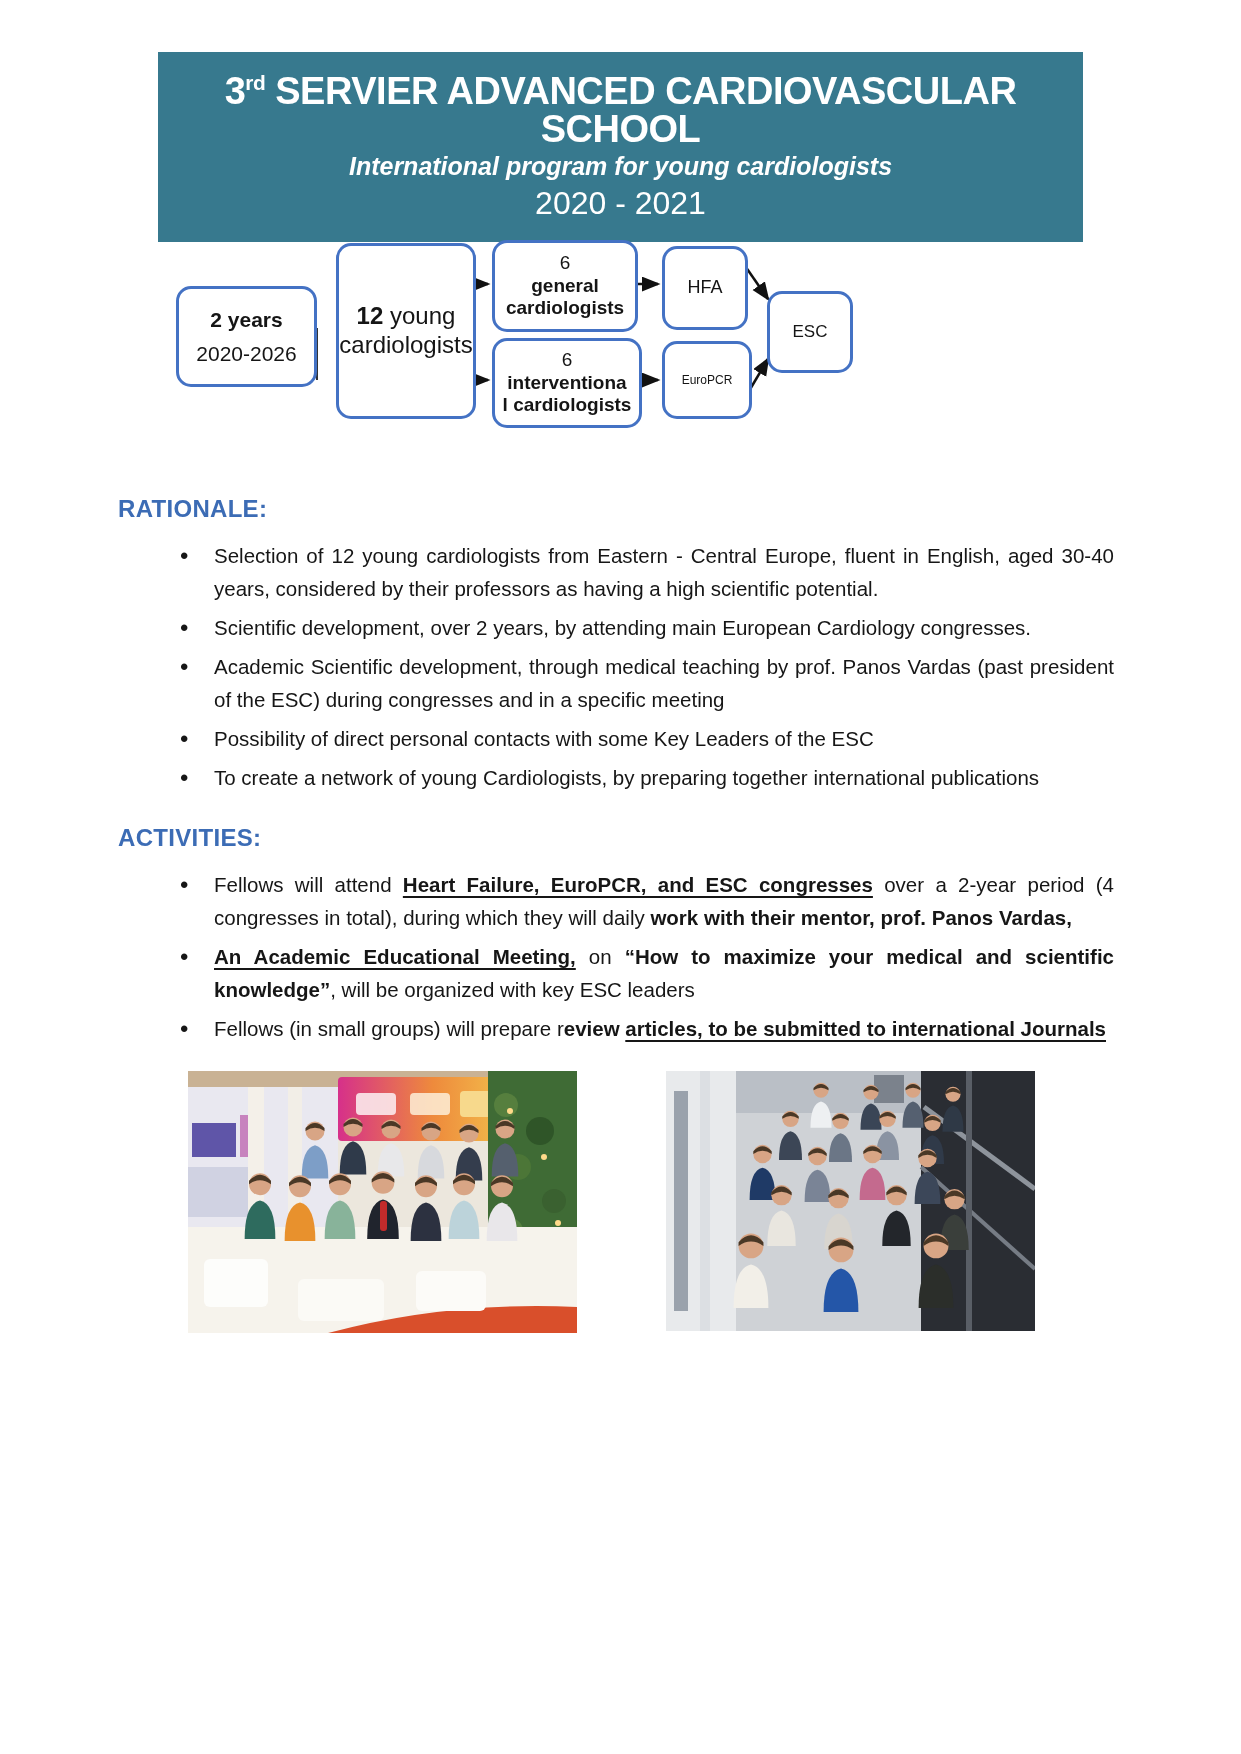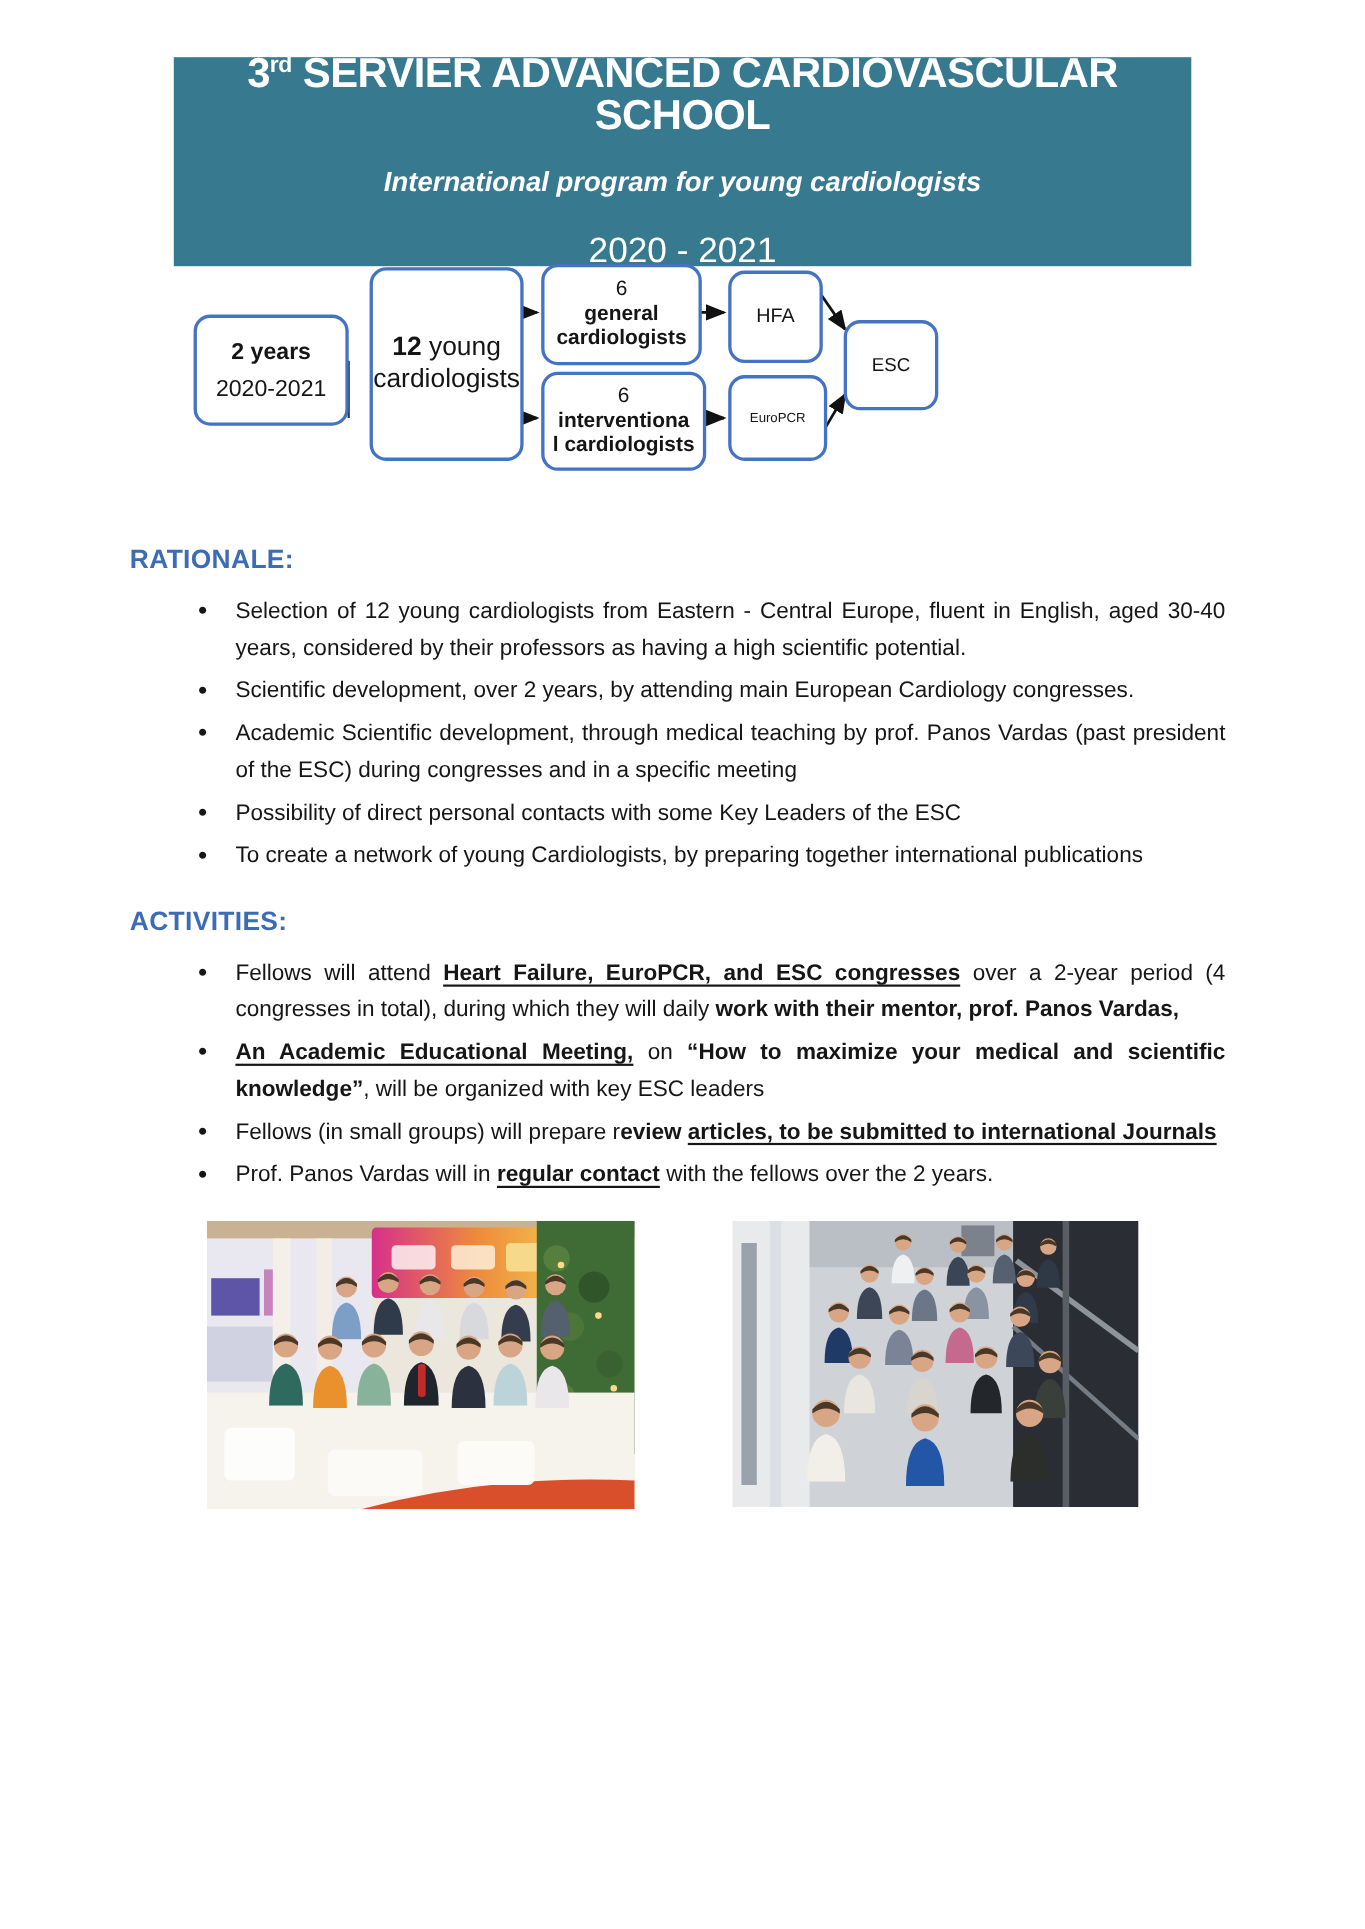--- a/index.html
+++ b/index.html
@@ -4,21 +4,21 @@
 <style>
   html,body{margin:0;padding:0;}
   body{
     width:1241px;height:1754px;position:relative;background:#ffffff;
     font-family:"Liberation Sans",sans-serif;color:#1b1b1b;overflow:hidden;
   }
   
   .banner{
     position:absolute;left:158px;top:52px;width:925px;height:190px;
     background:#37798E;color:#fff;display:flex;flex-direction:column;
-    align-items:center;justify-content:center;gap:28px;text-align:center;
+    align-items:center;justify-content:center;gap:4px;text-align:center;
   }
   .banner .title{font-size:38px;font-weight:bold;letter-spacing:-0.5px;line-height:1;}
   .banner .title sup{font-size:0.55em;vertical-align:super;}
   .banner .subtitle{font-size:25px;font-weight:bold;font-style:italic;}
   .banner .years{font-size:32px;font-weight:normal;}
   
   .fc-box{
     position:absolute;background:#fff;border:3px solid #4472C4;border-radius:15px;
     display:flex;flex-direction:column;align-items:center;justify-content:center;
     text-align:center;color:#151515;z-index:2;line-height:1.2;
@@ -70,21 +70,21 @@
   <line x1="472" y1="49" x2="498" y2="49" stroke="#111" stroke-width="2.5" marker-end="url(#ah)"></line>
   <line x1="310" y1="145" x2="328" y2="145" stroke="#111" stroke-width="2.5" marker-end="url(#ah)"></line>
   <line x1="477" y1="145" x2="498" y2="145" stroke="#111" stroke-width="2.5" marker-end="url(#ah)"></line>
   <line x1="583" y1="28" x2="608" y2="64" stroke="#111" stroke-width="2.5" marker-end="url(#ah)"></line>
   <line x1="589" y1="156" x2="608" y2="124" stroke="#111" stroke-width="2.5" marker-end="url(#ah)"></line>
 </svg>
 <div class="fc-connector"></div>
 
 <div class="fc-box fc-duration">
   <div class="b">2 years</div>
-  <div>2020-2021</div>
+  <div>2020-2026</div>
 </div>
 <div class="fc-box fc-fellows">
   <div><span class="b">12</span><span> young</span></div>
   <div>cardiologists</div>
 </div>
 <div class="fc-box fc-general">
   <div>6</div>
   <div class="b">general</div>
   <div class="b">cardiologists</div>
 </div>
@@ -111,21 +111,20 @@
       <li><span>Academic Scientific development, through medical teaching by prof. Panos Vardas (past president of the ESC) during congresses and in a specific meeting</span></li>
       <li><span>Possibility of direct personal contacts with some Key Leaders of the ESC</span></li>
       <li><span>To create a network of young Cardiologists, by preparing together international publications</span></li>
     </ul>
 
   <h2 class="section section-activities">ACTIVITIES:</h2>
   <ul class="doc-list">
       <li><span>Fellows will attend </span><span class="b u">Heart Failure, EuroPCR, and ESC congresses</span><span> over a 2-year period (4 congresses in total), during which they will daily </span><span class="b">work with their mentor, prof. Panos Vardas,</span></li>
       <li><span class="b u">An Academic Educational Meeting,</span><span> on </span><span class="b">“How to maximize your medical and scientific knowledge”</span><span>, will be organized with key ESC leaders</span></li>
       <li><span>Fellows (in small groups) will prepare r</span><span class="b">eview </span><span class="b u">articles, to be submitted to international Journals</span></li>
-      <li><span>Prof. Panos Vardas will in </span><span class="b u">regular contact</span><span> with the fellows over the 2 years.</span></li>
     </ul>
 
   <div class="photos">
 
     <svg class="photo" width="389" height="262" viewBox="0 0 389 262">
       <defs>
         <symbol id="pf" viewBox="0 0 40 62">
           <path d="M6 62 Q6 30 20 27 Q34 30 34 62 Z" fill="currentColor"></path>
           <circle cx="20" cy="12" r="10" fill="#D8A585"></circle>
           <path d="M10 9 Q20 -2 30 9 L30 12 Q20 5 10 12 Z" fill="#4A3826"></path>

